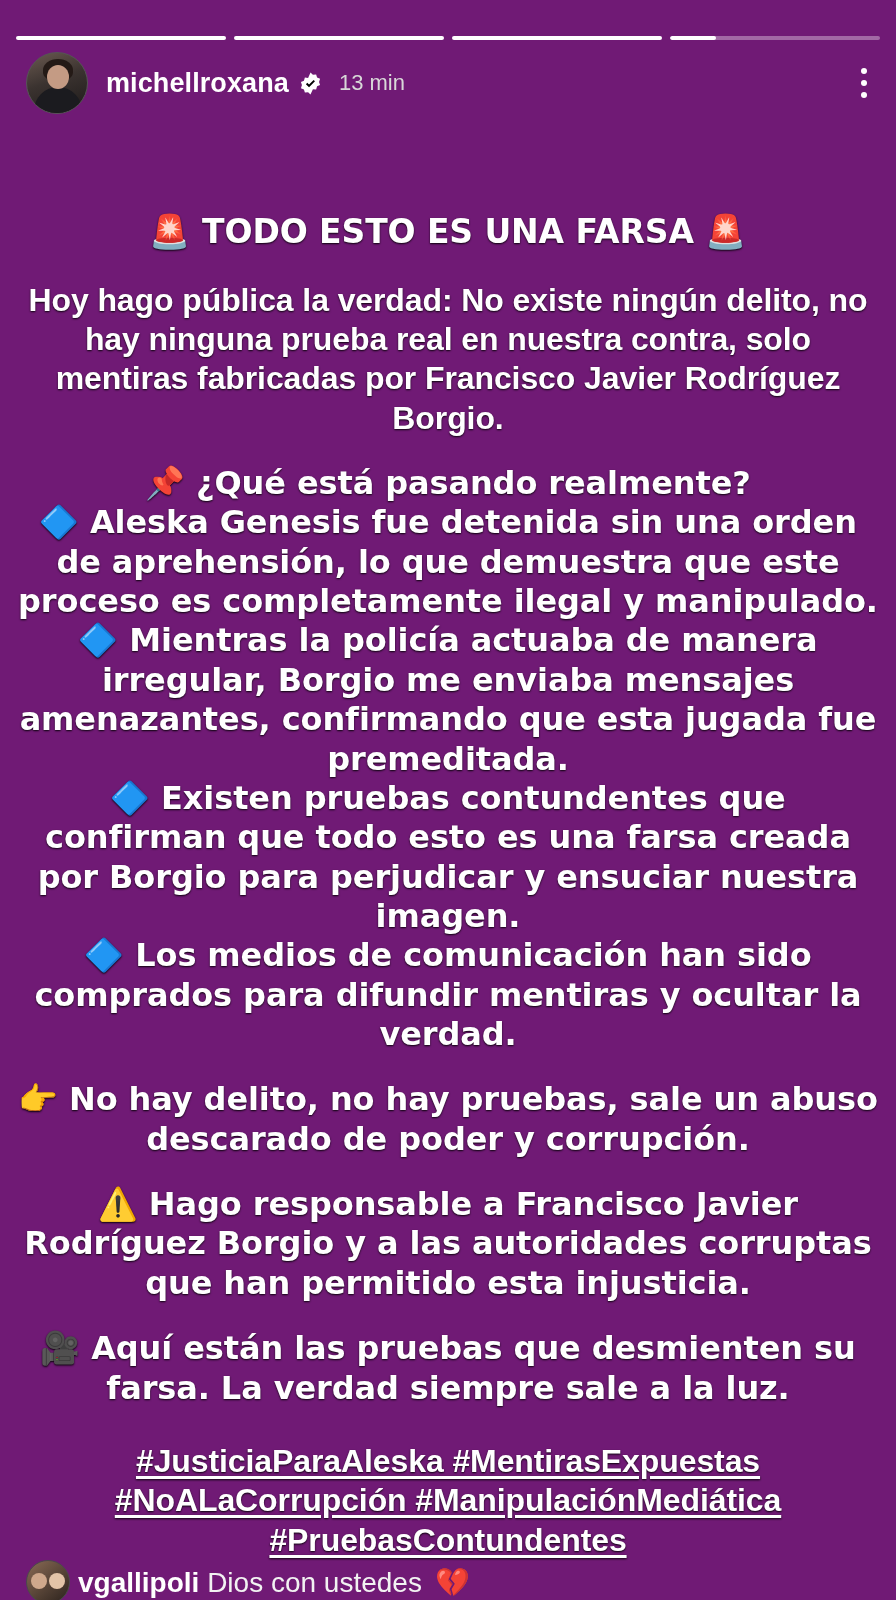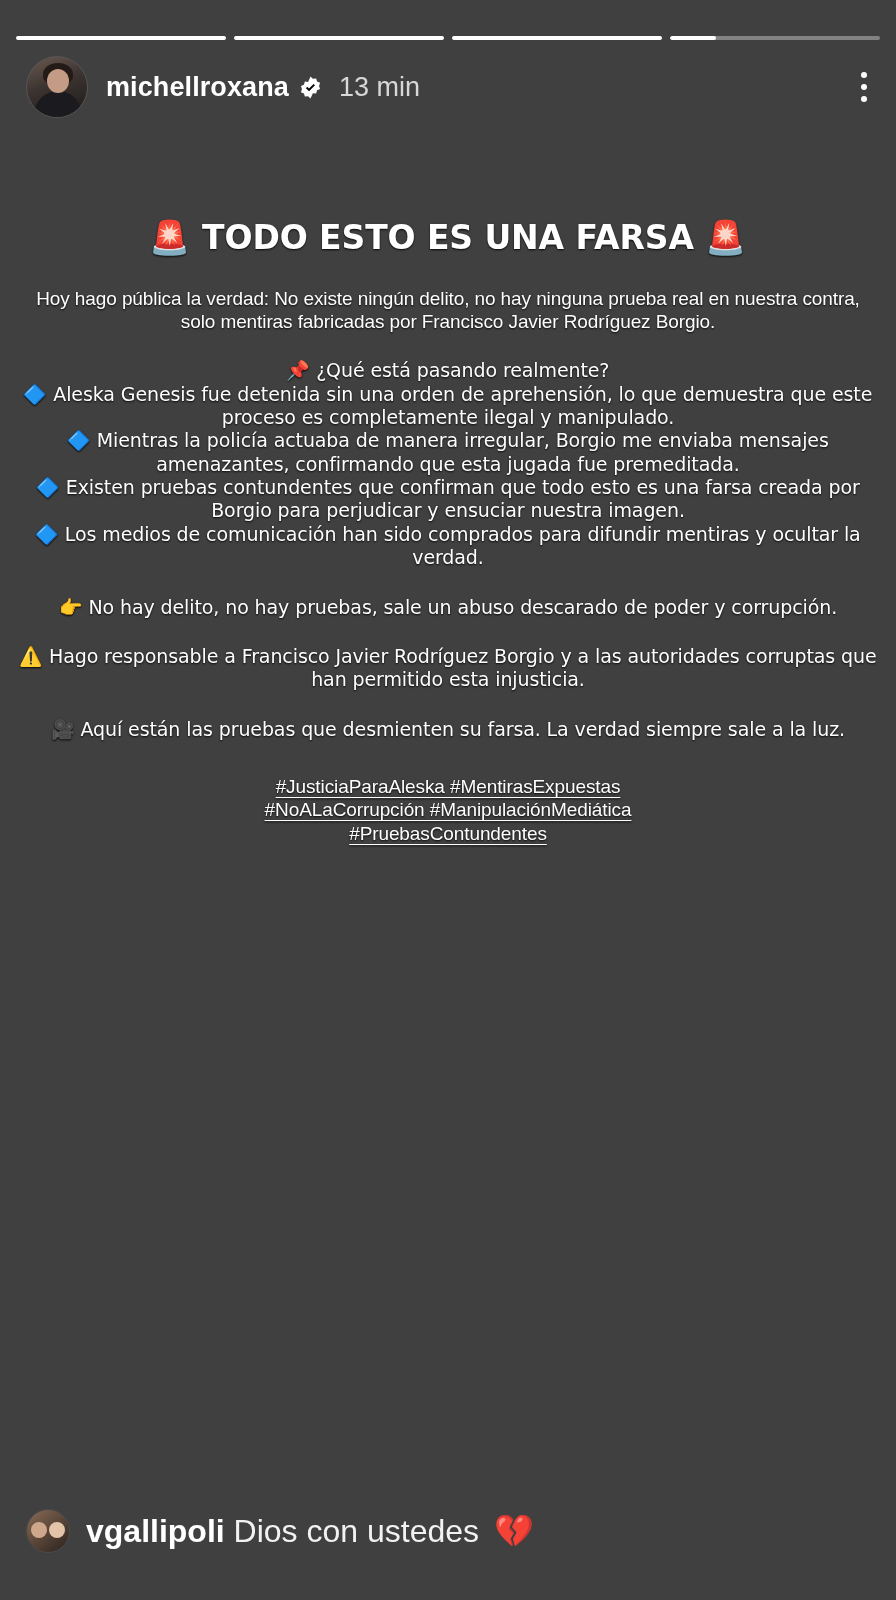--- a/index.html
+++ b/index.html
@@ -7,21 +7,21 @@
     width: 896px;
     height: 1600px;
     background: #000;
     font-family: "Liberation Sans", sans-serif;
     overflow: hidden;
   }
   .story {
     position: relative;
     width: 896px;
     height: 1600px;
-    background: #404040;
+    background: #701a75;
     display: flex;
     flex-direction: column;
   }
 
   
   .progress-row {
     display: flex;
     gap: 8px;
     padding: 36px 16px 0 16px;
     height: 42px;
@@ -93,21 +93,21 @@
     letter-spacing: 0.1px;
   }
   .verified {
     margin-left: 9px;
     width: 25px; height: 25px;
     flex: none;
     display: inline-block;
   }
   .timestamp {
     color: #d8d8d8;
-    font-size: 27px;
+    font-size: 22px;
     margin-left: 16px;
     font-weight: 400;
   }
   .spacer { flex: 1; }
   .more-icon {
     width: 8px;
     display: flex;
     flex-direction: column;
     gap: 6px;
     align-items: center;
@@ -122,22 +122,22 @@
   }
 
   
   .content {
     flex: 1;
     padding: 98px 18px 0 18px;
     text-align: center;
     color: #fff;
   }
   .line {
-    font-size: 19px;
-    font-weight: 400;
+    font-size: 32px;
+    font-weight: 700;
     line-height: 1.23;
     letter-spacing: -0.1px;
     text-shadow: 0 1px 2px rgba(0,0,0,.9);
   }
   .title {
     font-size: 33px;
     font-weight: 700;
     margin-bottom: 28px;
   }
   .block { margin-bottom: 26px; }
@@ -166,22 +166,22 @@
   .reply-avatar .p1, .reply-avatar .p2 {
     position: absolute;
     width: 16px; height: 16px;
     border-radius: 50%;
     background: #cfa88c;
     top: 12px;
   }
   .reply-avatar .p1 { left: 4px; }
   .reply-avatar .p2 { left: 22px; background:#e3c4a8; }
   .reply-text {
-    margin-left: 16px;
-    font-size: 32px;
+    margin-left: 8px;
+    font-size: 28px;
     color: #fff;
   }
   .reply-user { font-weight: 700; }
   .reply-msg { font-weight: 400; color: #f2f2f2; }
   .heart { font-family: "DejaVu Sans", sans-serif; margin-left: 6px; }
 </style>
 </head>
 <body>
 
 <div class="story">

